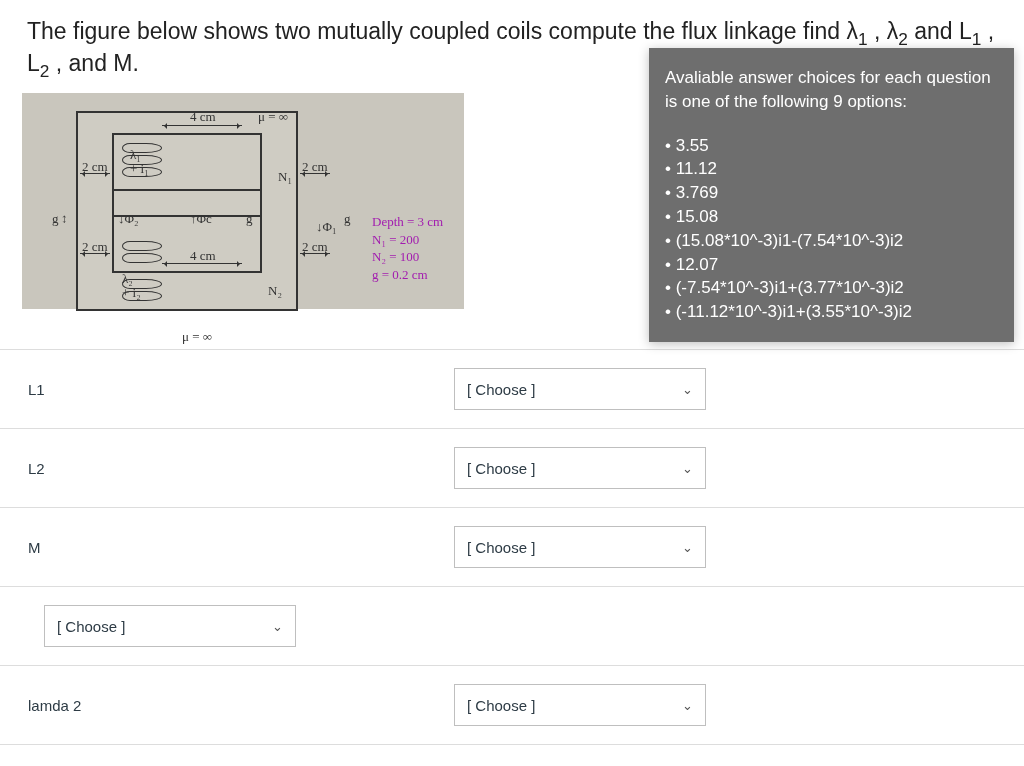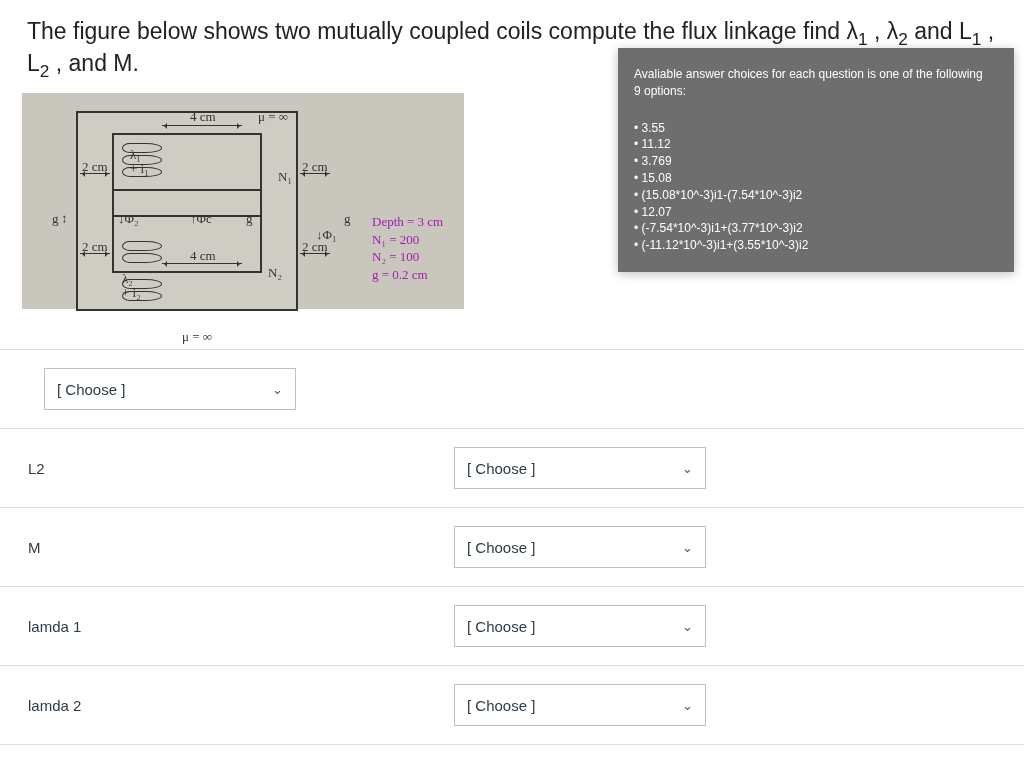--- a/index.html
+++ b/index.html
@@ -74,25 +74,25 @@
     font-size: 13px;
     line-height: 1.35;
     font-family: "Times New Roman", serif;
     color:#a21caf;
   }
   
   .tooltip {
     position: absolute;
     right: 10px;
     top: 48px;
-    width: 396px;
+    width: 365px;
     background: #6e6e6e;
     color: #fff;
     padding: 18px 22px 18px 16px;
-    font-size: 12px;
+    font-size: 17px;
     line-height: 1.4;
     box-shadow: 0 2px 10px rgba(0,0,0,.25);
     z-index: 50;
   }
   .tooltip ul { list-style: none; margin-top: 20px; }
   .tooltip li::before { content: "• "; }
   
   .answers { margin-top: 40px; }
   .ans-row {
     display: flex;
@@ -159,30 +159,30 @@
     <div class="arrow-h" style="left:278px;top:80px;width:30px"></div>
     <div class="lbl" style="left:280px;top:66px">2 cm</div>
     <div class="arrow-h" style="left:278px;top:160px;width:30px"></div>
     <div class="lbl" style="left:280px;top:146px">2 cm</div>
 
     <div class="lbl" style="left:30px;top:118px">g<span style="display:inline-block;transform:rotate(90deg)">↔</span></div>
     <div class="lbl" style="left:224px;top:118px">g</div>
     <div class="lbl" style="left:322px;top:118px">g</div>
 
     <div class="lbl" style="left:256px;top:76px">N₁</div>
-    <div class="lbl" style="left:246px;top:172px">N₂</div>
+    <div class="lbl" style="left:246px;top:190px">N₂</div>
 
     <div class="lbl" style="left:108px;top:54px">λ₁</div>
     <div class="lbl" style="left:108px;top:68px">+ i₁</div>
     <div class="lbl" style="left:100px;top:178px">λ₂</div>
     <div class="lbl" style="left:100px;top:192px">+ i₂</div>
 
     <div class="lbl" style="left:96px;top:118px">↓<span>Φ₂</span></div>
     <div class="lbl" style="left:168px;top:118px">↑<span>Φc</span></div>
-    <div class="lbl" style="left:294px;top:134px">↓<span>Φ₁</span></div>
+    <div class="lbl" style="left:294px;top:126px">↓<span>Φ₁</span></div>
 
     <div class="coil" style="left:100px;top:50px;width:40px;height:10px"></div>
     <div class="coil" style="left:100px;top:62px;width:40px;height:10px"></div>
     <div class="coil" style="left:100px;top:74px;width:40px;height:10px"></div>
     <div class="coil" style="left:100px;top:148px;width:40px;height:10px"></div>
     <div class="coil" style="left:100px;top:160px;width:40px;height:10px"></div>
     <div class="coil" style="left:100px;top:186px;width:40px;height:10px"></div>
     <div class="coil" style="left:100px;top:198px;width:40px;height:10px"></div>
 
     <div class="params">
@@ -203,41 +203,41 @@
     <li>15.08</li>
     <li>(15.08*10^-3)i1-(7.54*10^-3)i2</li>
     <li>12.07</li>
     <li>(-7.54*10^-3)i1+(3.77*10^-3)i2</li>
     <li>(-11.12*10^-3)i1+(3.55*10^-3)i2</li>
   </ul>
 </div>
 
 <div class="answers">
   <div class="ans-row">
+    <div class="ans-label">L1</div>
     <div class="choose">
       <span>[ Choose ]</span>
       <span class="chev">⌄</span>
     </div>
   </div>
   <div class="ans-row">
     <div class="ans-label">L2</div>
     <div class="choose">
       <span>[ Choose ]</span>
       <span class="chev">⌄</span>
     </div>
   </div>
   <div class="ans-row">
     <div class="ans-label">M</div>
     <div class="choose">
       <span>[ Choose ]</span>
       <span class="chev">⌄</span>
     </div>
   </div>
   <div class="ans-row">
-    <div class="ans-label">lamda 1</div>
     <div class="choose">
       <span>[ Choose ]</span>
       <span class="chev">⌄</span>
     </div>
   </div>
   <div class="ans-row">
     <div class="ans-label">lamda 2</div>
     <div class="choose">
       <span>[ Choose ]</span>
       <span class="chev">⌄</span>

